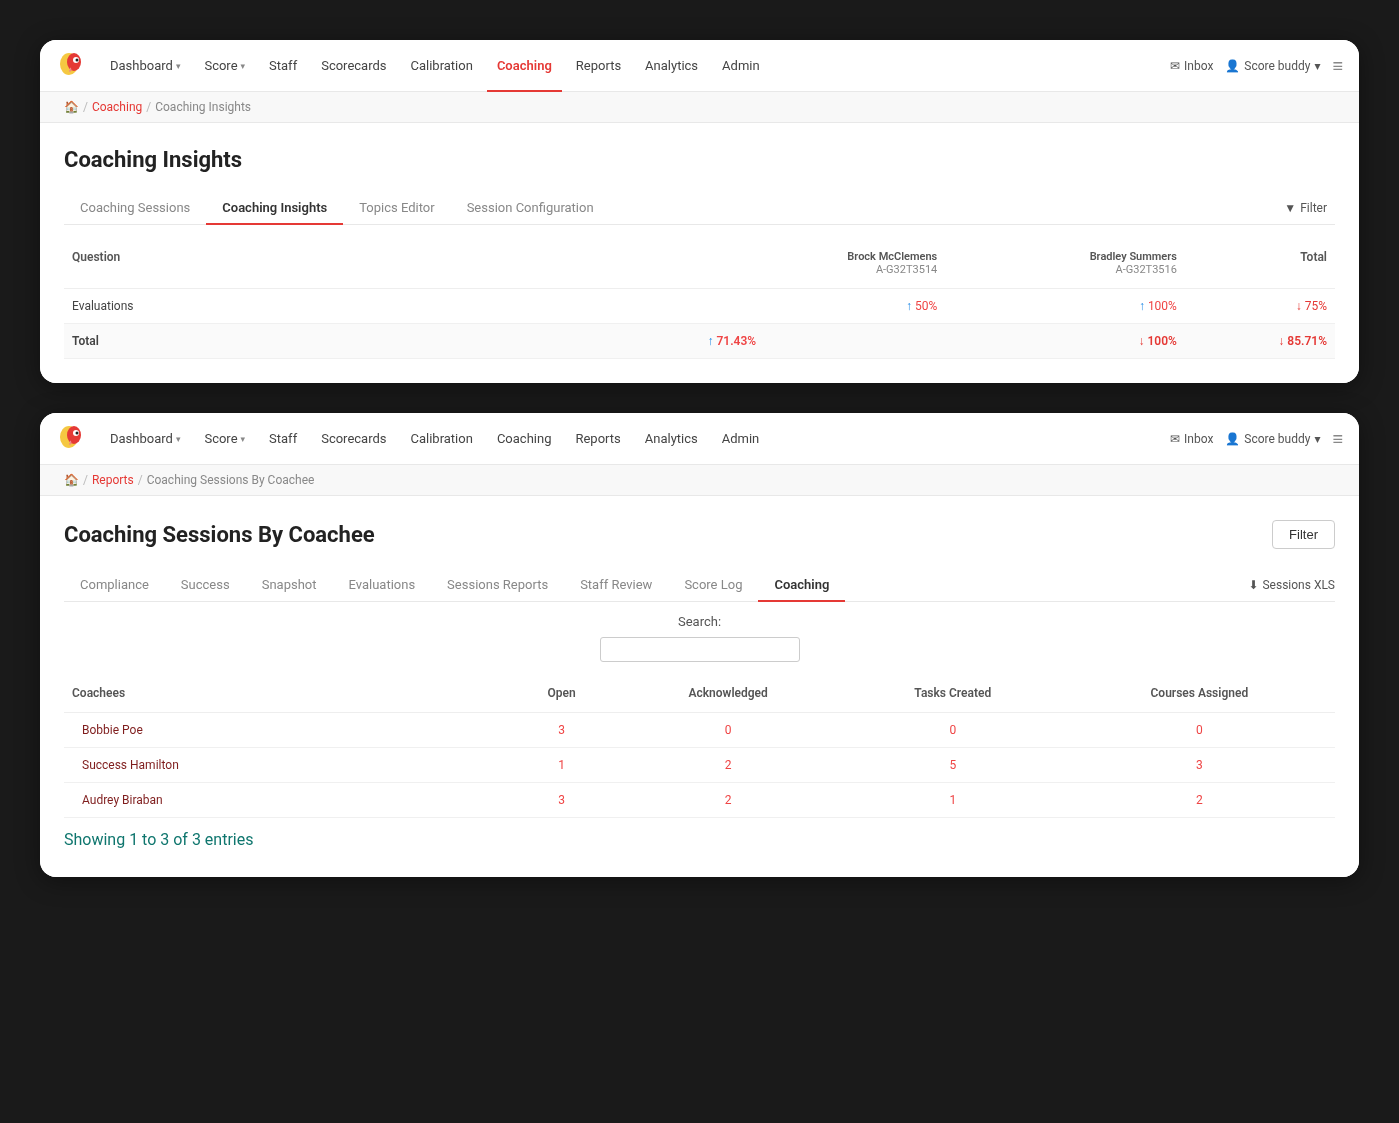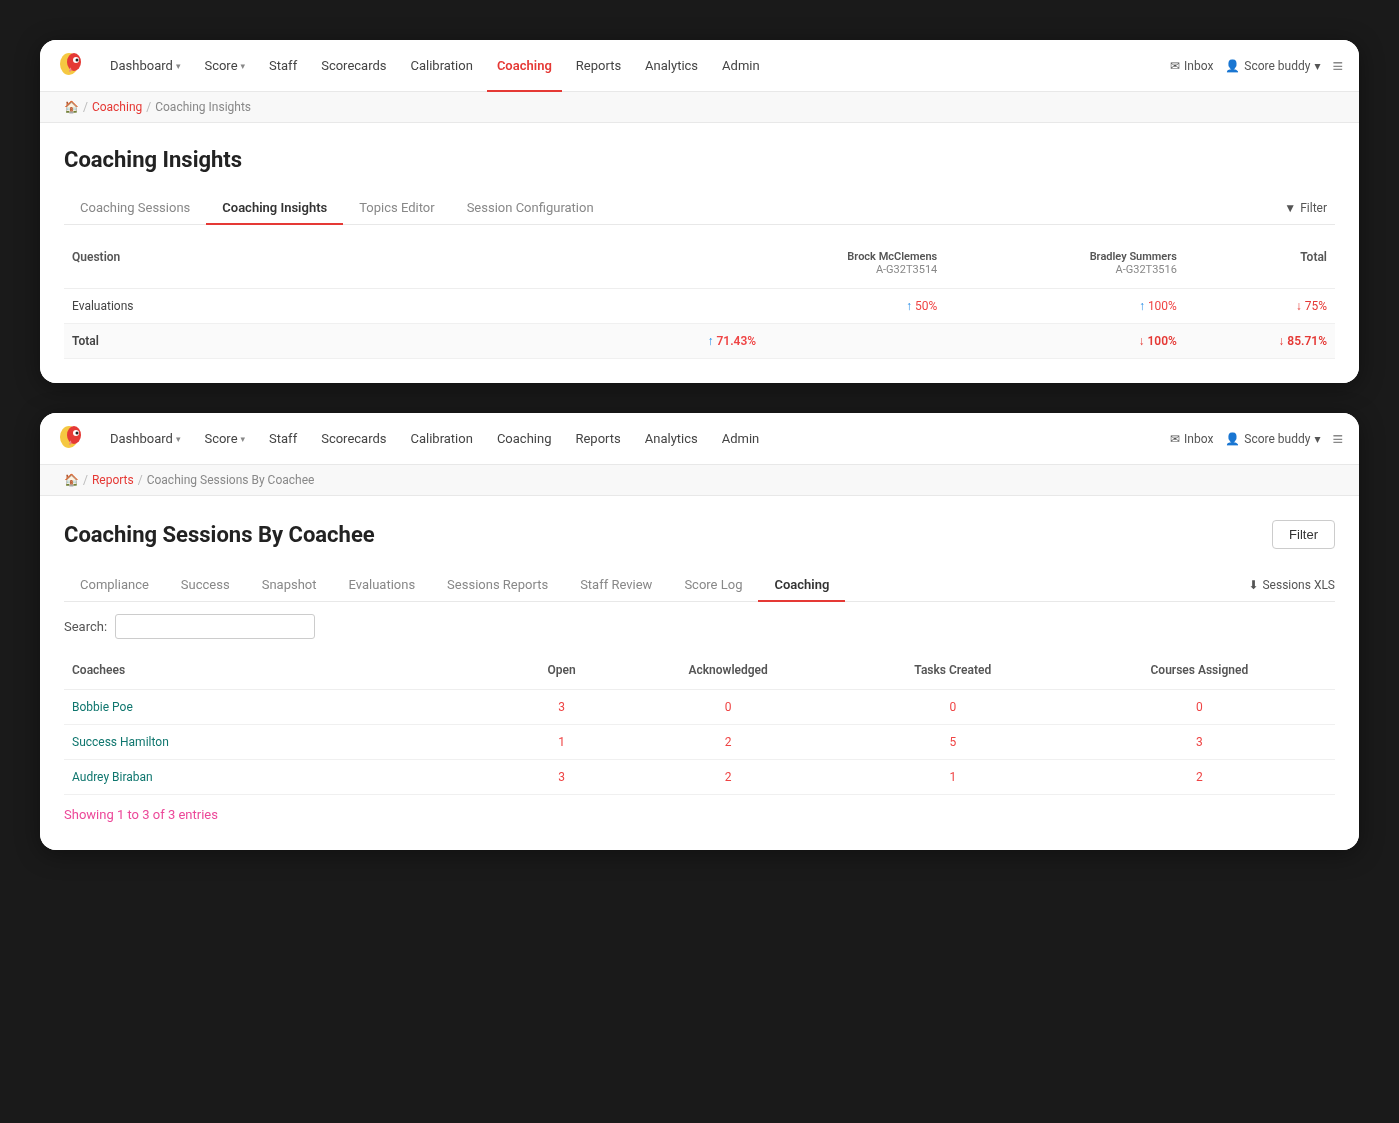--- a/index.html
+++ b/index.html
@@ -173,44 +173,46 @@
       justify-content: space-between;
       margin-bottom: 20px;
     }
     .search-row {
       display: flex;
       align-items: center;
       gap: 8px;
       padding: 12px 0;
       font-size: 13px;
       color: #555;
+      flex-direction: column;
     }
     .search-input {
       border: 1px solid #ccc;
       border-radius: 3px;
       padding: 4px 8px;
       width: 200px;
       font-size: 13px;
     }
     .coachee-link {
+      color: #7f1d1d;
+      cursor: pointer;
+      text-decoration: none;
+      margin-left: 10px;
+    }
+    .dl-btn {
+      display: flex;
+      align-items: center;
+      gap: 4px;
+      font-size: 12px;
+      color: #555;
+      cursor: pointer;
+    }
+    .showing-text {
+      font-size: 16px;
       color: #0f766e;
-      cursor: pointer;
-      text-decoration: none;
-    }
-    .dl-btn {
-      display: flex;
-      align-items: center;
-      gap: 4px;
-      font-size: 12px;
-      color: #555;
-      cursor: pointer;
-    }
-    .showing-text {
-      font-size: 13px;
-      color: #ec4899;
       padding: 12px 0 4px 0;
     }
   </style>
 </head>
 <body>
 
 <div class="window">
 
   <div class="nav-bar">
 

